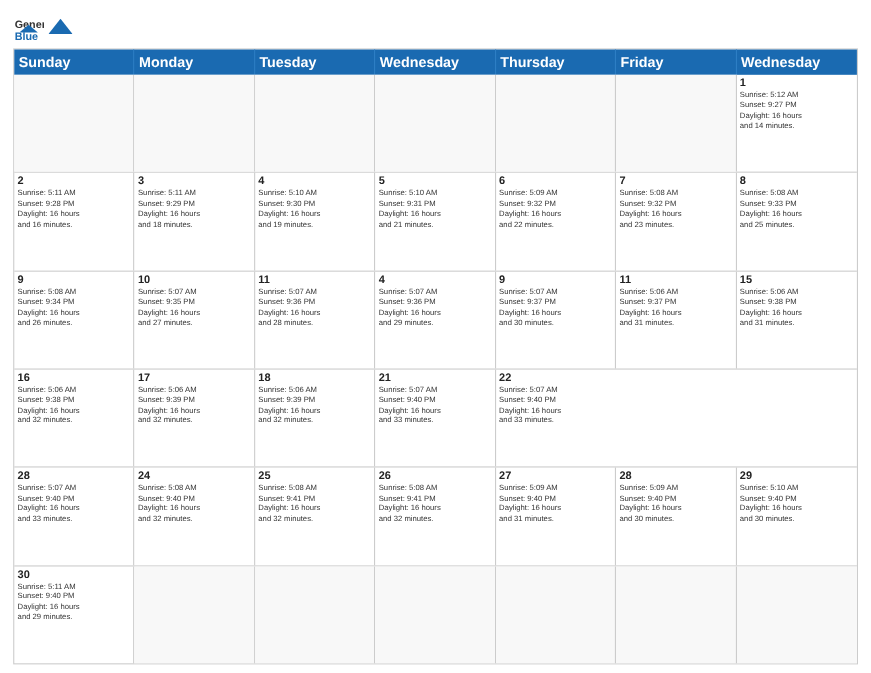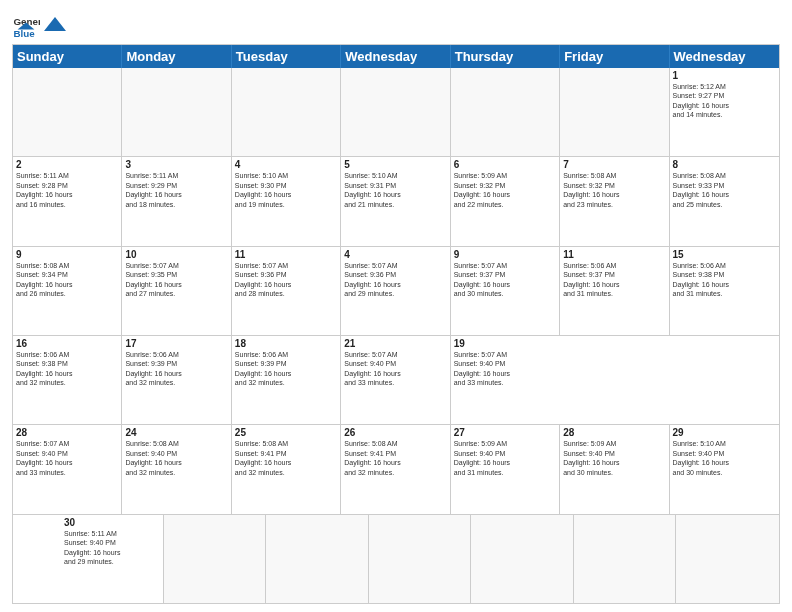--- a/index.html
+++ b/index.html
@@ -69,21 +69,21 @@
       flex: 1;
       display: flex;
       flex-direction: column;
     }
     .cal-row {
       display: grid;
       grid-template-columns: repeat(7, 1fr);
       flex: 1;
       border-bottom: 1px solid #ccc;
     }
-    .cal-row:last-child { border-bottom: none; margin-left: 48px; }
+    .cal-row:last-child { border-bottom: none; }
     .cal-cell {
       border-right: 1px solid #ccc;
       padding: 2px 3px;
       font-size: 7.5px;
       color: #333;
       vertical-align: top;
       min-height: 0;
       overflow: hidden;
     }
     .cal-cell:last-child { border-right: none; }
@@ -279,21 +279,21 @@
 and 32 minutes.</div>
           </div>
           <div class="cal-cell">
             <span class="day-num">21</span>
             <div class="day-info" style="white-space: pre-line;">Sunrise: 5:07 AM
 Sunset: 9:40 PM
 Daylight: 16 hours
 and 33 minutes.</div>
           </div>
           <div class="cal-cell">
-            <span class="day-num">19</span>
+            <span class="day-num">22</span>
             <div class="day-info" style="white-space: pre-line;">Sunrise: 5:07 AM
 Sunset: 9:40 PM
 Daylight: 16 hours
 and 33 minutes.</div>
           </div>
         </div>
         <div class="cal-row">
           <div class="cal-cell">
             <span class="day-num">28</span>
             <div class="day-info" style="white-space: pre-line;">Sunrise: 5:07 AM

